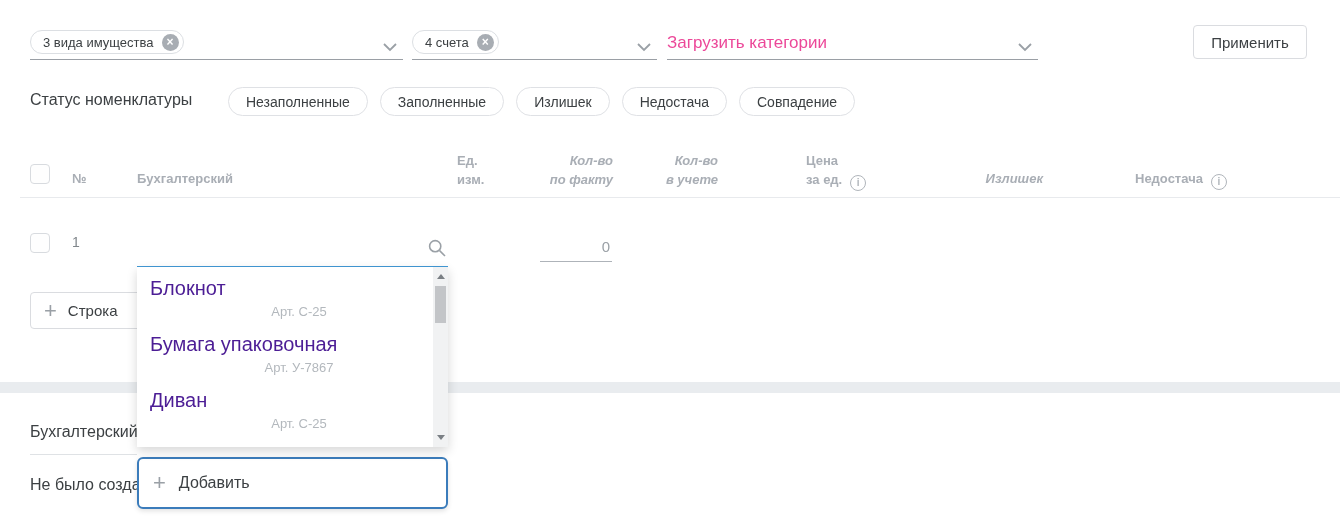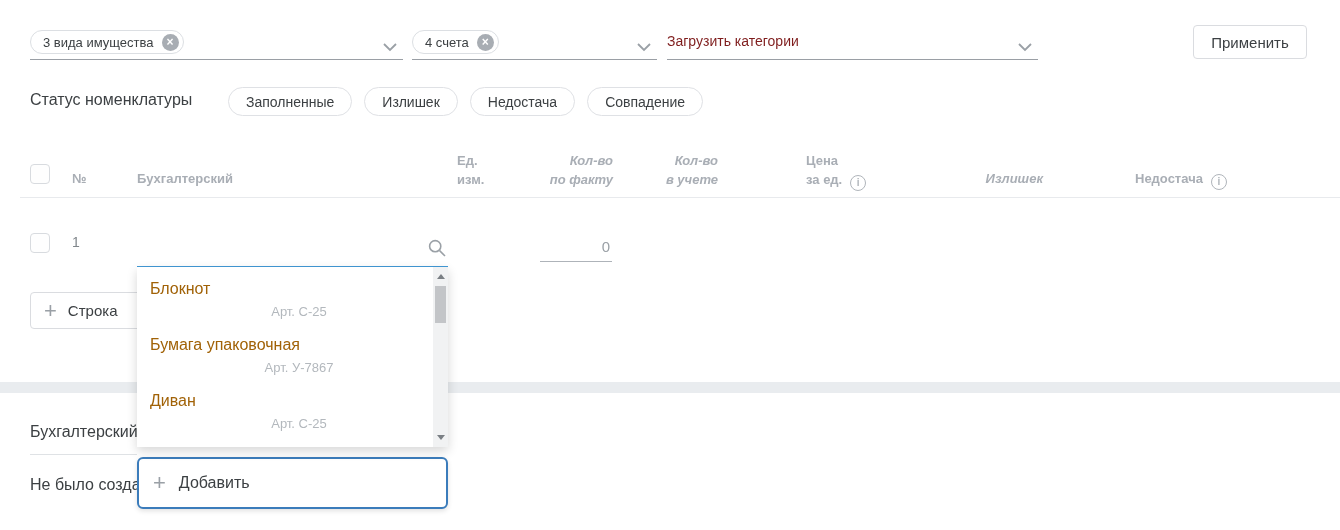--- a/index.html
+++ b/index.html
@@ -11,21 +11,21 @@
   .field1{left:30px;width:373px;}
   .field2{left:412px;width:245px;}
   .field3{left:667px;width:371px;}
   .chip{position:absolute;left:0;top:5px;display:inline-flex;align-items:center;gap:8px;
         height:22px;padding:0 4px 0 12px;border:1px solid #dcdfe3;border-radius:12px;
         font-size:13px;color:#3c4043;background:#fff;white-space:nowrap;}
   .chip-x{width:17px;height:17px;border-radius:50%;background:#a8adb3;color:#fff;
           display:inline-flex;align-items:center;justify-content:center;
           font-size:12px;font-weight:bold;line-height:1;cursor:pointer;}
   .chevron{position:absolute;right:6px;top:13px;}
-  .placeholder{position:absolute;left:0;top:8px;font-size:14px;color:#7f1d1d;}
+  .placeholder{position:absolute;left:0;top:8px;font-size:17px;color:#ec4899;}
   .apply-btn{position:absolute;left:1193px;top:25px;width:114px;height:34px;background:#fff;
              border:1px solid #dadce0;border-radius:4px;font-size:15px;color:#3c4043;
              display:flex;align-items:center;justify-content:center;cursor:pointer;
              font-family:"Liberation Sans",sans-serif;}
 
   
   .status-label{position:absolute;left:30px;top:91px;font-size:16px;color:#3c4043;}
   .pills{position:absolute;left:228px;top:87px;display:flex;gap:12px;}
   .pill{height:27px;padding:0 17px;border:1px solid #dfe1e5;border-radius:15px;background:#fff;
         display:flex;align-items:center;font-size:14px;color:#3c4043;cursor:pointer;white-space:nowrap;}
@@ -62,21 +62,21 @@
   .sec-title{position:absolute;left:30px;top:423px;font-size:16px;color:#3c4043;}
   .sec-underline{position:absolute;left:30px;top:454px;width:418px;height:1px;background:#dfe2e5;}
   .sec-note{position:absolute;left:30px;top:476px;font-size:16px;color:#3c4043;white-space:nowrap;}
 
   
   .dd-wrap{position:absolute;left:137px;top:267px;width:311px;z-index:5;background:#fff;}
   .dd-list{position:relative;height:180px;background:#fff;overflow:hidden;
            box-shadow:0 4px 10px rgba(0,0,0,0.16);}
   .dd-item{padding-left:13px;margin-bottom:16px;cursor:pointer;}
   .dd-item:first-child{padding-top:12px;}
-  .dd-name{font-size:16px;line-height:19px;color:#a16207;}
+  .dd-name{font-size:20px;line-height:19px;color:#4c1d95;}
   .dd-art{font-size:13px;line-height:15px;color:#b3b8bd;margin-top:6px;text-align:center;}
   .dd-scroll{position:absolute;right:0;top:0;bottom:0;width:15px;background:#f1f2f3;}
   .sc-arrow{position:absolute;left:50%;transform:translateX(-50%);width:0;height:0;
             border-left:4px solid transparent;border-right:4px solid transparent;cursor:pointer;}
   .sc-up{top:7px;border-bottom:5px solid #7a7f84;}
   .sc-down{bottom:7px;border-top:5px solid #7a7f84;}
   .sc-thumb{position:absolute;left:2px;right:2px;top:19px;height:37px;background:#c3c5c8;cursor:grab;}
   .add-btn{margin-top:10px;height:52px;border:2px solid #3b7cbb;border-radius:6px;background:#fff;
            display:flex;align-items:center;gap:13px;padding-left:14px;box-sizing:border-box;
            cursor:pointer;box-shadow:0 2px 5px rgba(0,0,0,0.12);}
@@ -117,20 +117,21 @@
       <svg width="14" height="9" viewBox="0 0 14 9">
           <polyline points="1,1 7,7 13,1" fill="none" stroke="#9aa0a6" stroke-width="1.8"></polyline>
         </svg>
     </span>
   </div>
 
   <button class="apply-btn">Применить</button>
 
   <div class="status-label">Статус номенклатуры</div>
   <div class="pills">
+    <span class="pill">Незаполненные</span>
     <span class="pill">Заполненные</span>
     <span class="pill">Излишек</span>
     <span class="pill">Недостача</span>
     <span class="pill">Совпадение</span>
   </div>
 
   <span class="checkbox" style="left:30px;top:164px;"></span>
   <div class="th" style="left:72px;top:169px;">№</div>
   <div class="th" style="left:137px;top:169px;">Бухгалтерский</div>
   <div class="th" style="left:457px;top:151px;">

